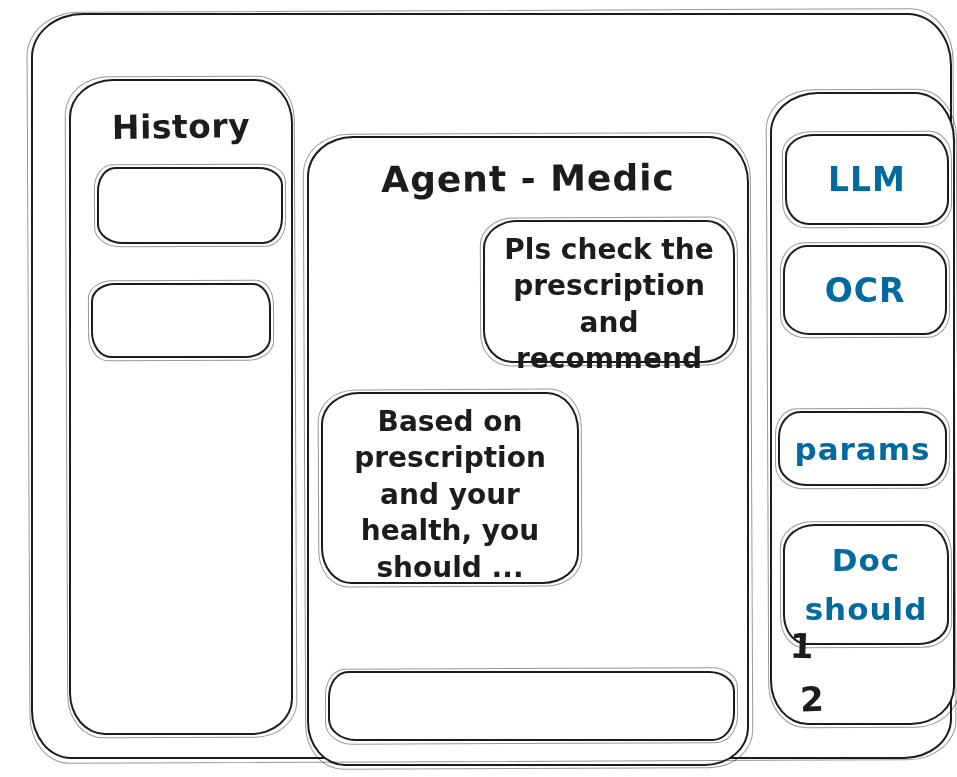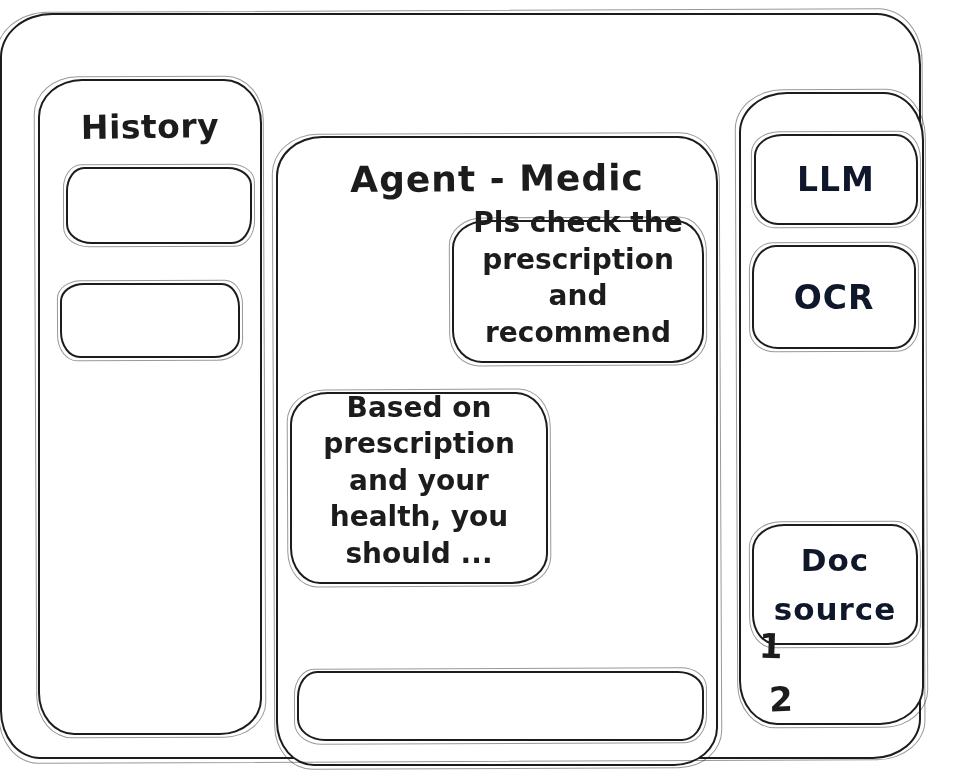--- a/index.html
+++ b/index.html
@@ -25,21 +25,21 @@
     content: "";
     position: absolute;
     inset: -5px;
     border: 1.5px solid #1c1c1c;
     border-radius: inherit;
     opacity: .45;
     transform: rotate(-.25deg);
     pointer-events: none;
   }
 
-  .frame  { left: 0; top: 13px; width: 921px; height: 746px;
+  .frame  { left: 31px; top: 13px; width: 921px; height: 746px;
             border-radius: 52px 44px 48px 40px / 44px 52px 40px 48px; }
 
   
   .sidebar { left: 36px; top: 64px; width: 224px; height: 656px;
              border-radius: 44px 38px 42px 36px / 38px 44px 36px 42px; }
   .sidebar h2 {
     margin: 26px 0 0;
     text-align: center;
     font-size: 33px;
     font-weight: 600;
@@ -57,21 +57,21 @@
   .chat h1 {
     margin: 20px 0 0;
     text-align: center;
     font-size: 36px;
     font-weight: 600;
     letter-spacing: 1px;
     transform: rotate(-.4deg);
   }
   .bubble {
     display: flex;
-    align-items: flex-end;
+    align-items: flex-start;
     justify-content: center;
     text-align: center;
     font-size: 28px;
     font-weight: 600;
     line-height: 1.3;
     padding: 10px 14px;
   }
   .bubble-user  { right: 12px; top: 82px;  width: 252px; height: 143px;
                   border-radius: 34px 28px 32px 30px / 28px 34px 30px 32px; }
   .bubble-agent { left: 12px;  top: 254px; width: 258px; height: 192px;
@@ -89,27 +89,27 @@
 
   
   .tools { left: 737px; top: 77px; width: 185px; height: 633px;
            border-radius: 48px 40px 44px 38px / 40px 48px 38px 44px; }
   .tool-btn {
     display: flex;
     align-items: center;
     justify-content: center;
     font-family: "DejaVu Sans", sans-serif;
     font-weight: 600;
-    color: #0f172a;
+    color: #0369a1;
     cursor: pointer;
     letter-spacing: 1px;
   }
   .btn-llm    { left: 13px; top: 40px;  width: 164px; height: 91px;  font-size: 33px;
                 border-radius: 28px 22px 26px 24px / 22px 28px 24px 26px; }
-  .btn-ocr    { left: 11px; top: 151px; width: 164px; height: 104px;  font-size: 33px;
+  .btn-ocr    { left: 11px; top: 151px; width: 164px; height: 90px;  font-size: 33px;
                 border-radius: 24px 28px 22px 26px / 28px 24px 26px 22px; }
   .btn-params { left: 6px;  top: 317px; width: 169px; height: 75px;  font-size: 31px;
                 border-radius: 22px 26px 24px 28px / 26px 22px 28px 24px; }
   .btn-doc    { left: 11px; top: 430px; width: 166px; height: 121px; font-size: 31px;
                 line-height: 1.55; text-align: center;
                 border-radius: 32px 26px 30px 24px / 26px 32px 24px 30px; }
   .doc-num {
     position: absolute;
     font-size: 34px;
     font-weight: 600;
@@ -143,21 +143,22 @@
       </div>
 
       <div class="sketch chat-inputbox">
         <input type="text" value="" style="">
       </div>
     </section>
 
     <section class="sketch tools">
       <button class="sketch tool-btn btn-llm">LLM</button>
       <button class="sketch tool-btn btn-ocr">OCR</button>
+      <button class="sketch tool-btn btn-params">params</button>
       <button class="sketch tool-btn btn-doc">
-        <span>Doc source</span>
+        <span>Doc should</span>
       </button>
       <div class="doc-num doc-num-1">1</div>
       <div class="doc-num doc-num-2">2</div>
     </section>
 
   </div>
 </div>
 
 </body></html>

